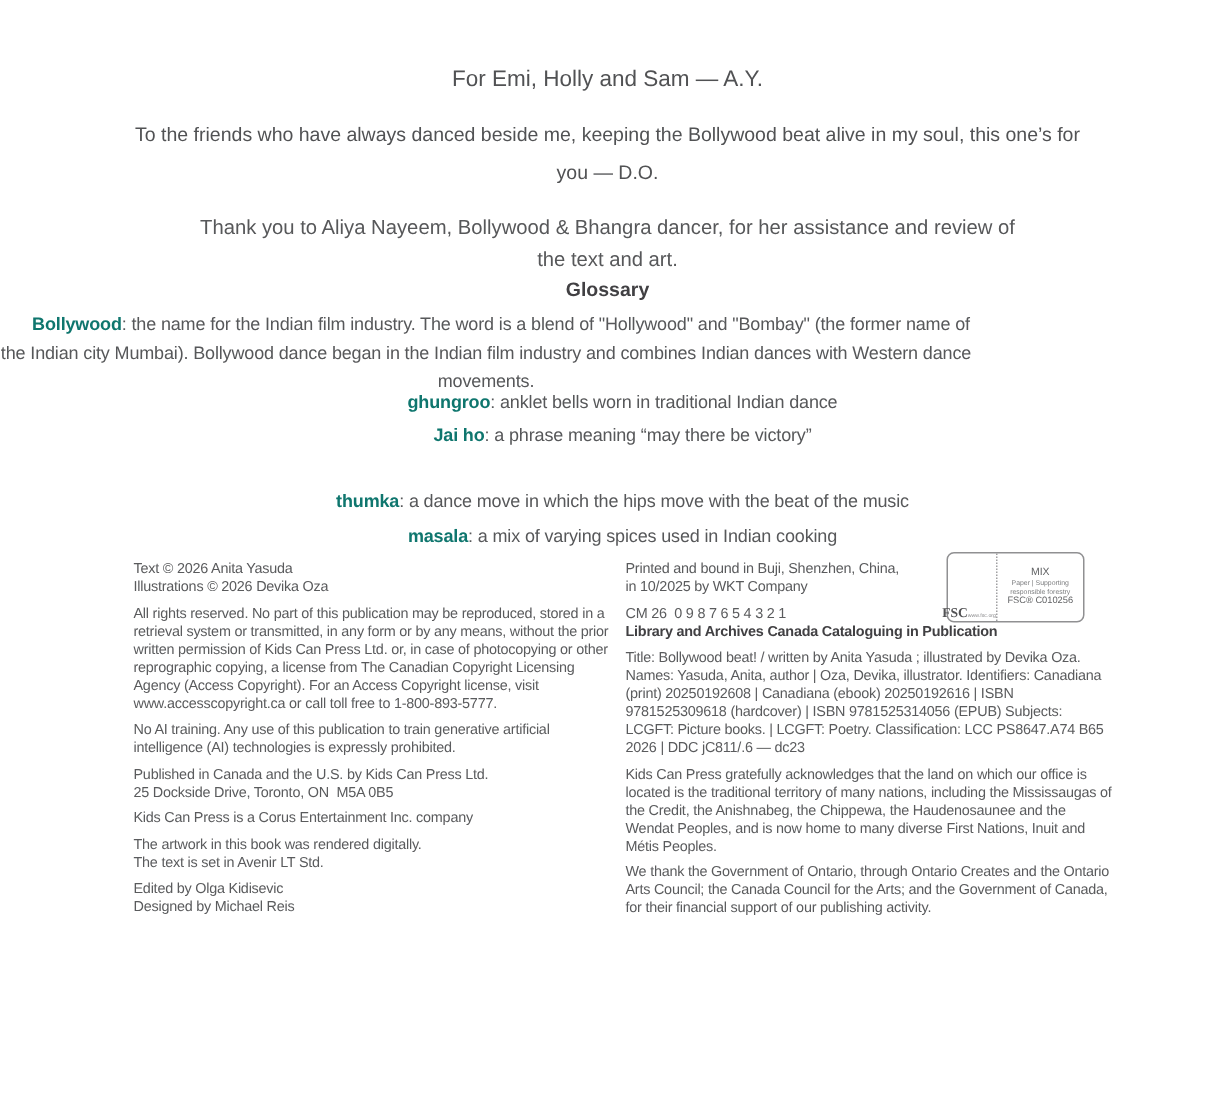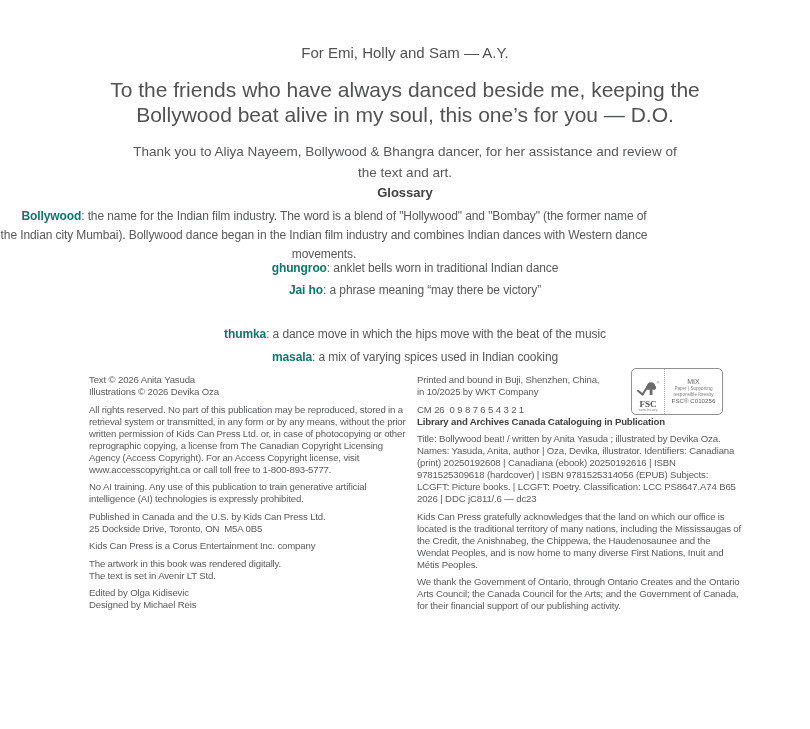--- a/index.html
+++ b/index.html
@@ -2,21 +2,21 @@
 <html><head>
 <meta charset="utf-8">
 <style>
   html,body{margin:0;padding:0;background:#ffffff;}
   .page{position:relative;width:810px;height:647px;background:#ffffff;overflow:hidden;
         font-family:"Liberation Sans",sans-serif;color:#57585a;}
   .abs{position:absolute;}
   .centered{left:0;right:0;margin:0 auto;text-align:center;}
 
   .ded1{top:44px;font-size:15px;color:#515254;}
-  .ded2{top:77px;font-size:21px;line-height:25px;width:640px;color:#515254;}
+  .ded2{top:77px;font-size:13px;line-height:25px;width:640px;color:#515254;}
   .thanks{top:141px;font-size:13.5px;line-height:21px;width:560px;}
 
   .g-head{top:185px;font-size:13px;font-weight:bold;color:#414043;}
   .g-entry{margin:0;font-size:12px;letter-spacing:-0.1px;}
   .g-entry b{color:#0f766e;padding-left:20px;}
   .g-main{top:207px;width:648px;line-height:19px;}
   .g-line1{top:261px;}
   .g-line2{top:283px;}
   .g-line3{top:311px;margin-top:39px;}
   .g-line4{top:327px;}
@@ -25,22 +25,22 @@
   .col p{margin:0 0 5.5px 0;}
   .left-col{left:89px;top:374px;width:318px;}
   .right-col{left:417px;top:374px;width:212px;}
   .right-col-wide{left:417px;top:416px;width:325px;}
   .col .bold-head{font-weight:bold;color:#414043;margin-bottom:5px;}
   .printrun{margin-bottom:8px !important;}
 
   
   .fsc{left:631px;top:368px;width:90px;height:45px;border:1px solid #909092;
        border-radius:5px;display:flex;align-items:stretch;color:#6a6b6d;}
-  .fsc-left{width:32px;border-right:1px dotted #a0a0a2;display:flex;flex-direction:column;
-       align-items:center;justify-content:flex-end;padding:2px 0 2px 0;}
+  .fsc-left{width:32px;border-right:1px dotted #a0a0a2;display:flex;flex-direction:row;
+       align-items:flex-end;justify-content:flex-end;padding:2px 0 2px 0;}
   .fsc-acronym{font-family:"Liberation Serif",serif;font-size:9px;font-weight:bold;line-height:8px;color:#525254;}
   .fsc-url{font-size:3.5px;line-height:4px;color:#8a8a8c;}
   .fsc-right{flex:1;display:flex;flex-direction:column;align-items:center;justify-content:center;padding:2px 1px;}
   .fsc-mix{font-size:7px;line-height:8px;color:#626365;}
   .fsc-desc{font-size:4.6px;line-height:5.4px;text-align:center;white-space:pre-line;color:#7c7d7f;}
   .fsc-license{font-size:6.2px;line-height:8px;color:#626365;}
 
   
   .canada-logo{left:88px;top:646px;font-family:"Liberation Serif",serif;
       font-size:42px;line-height:46px;color:#1c1c1e;}

